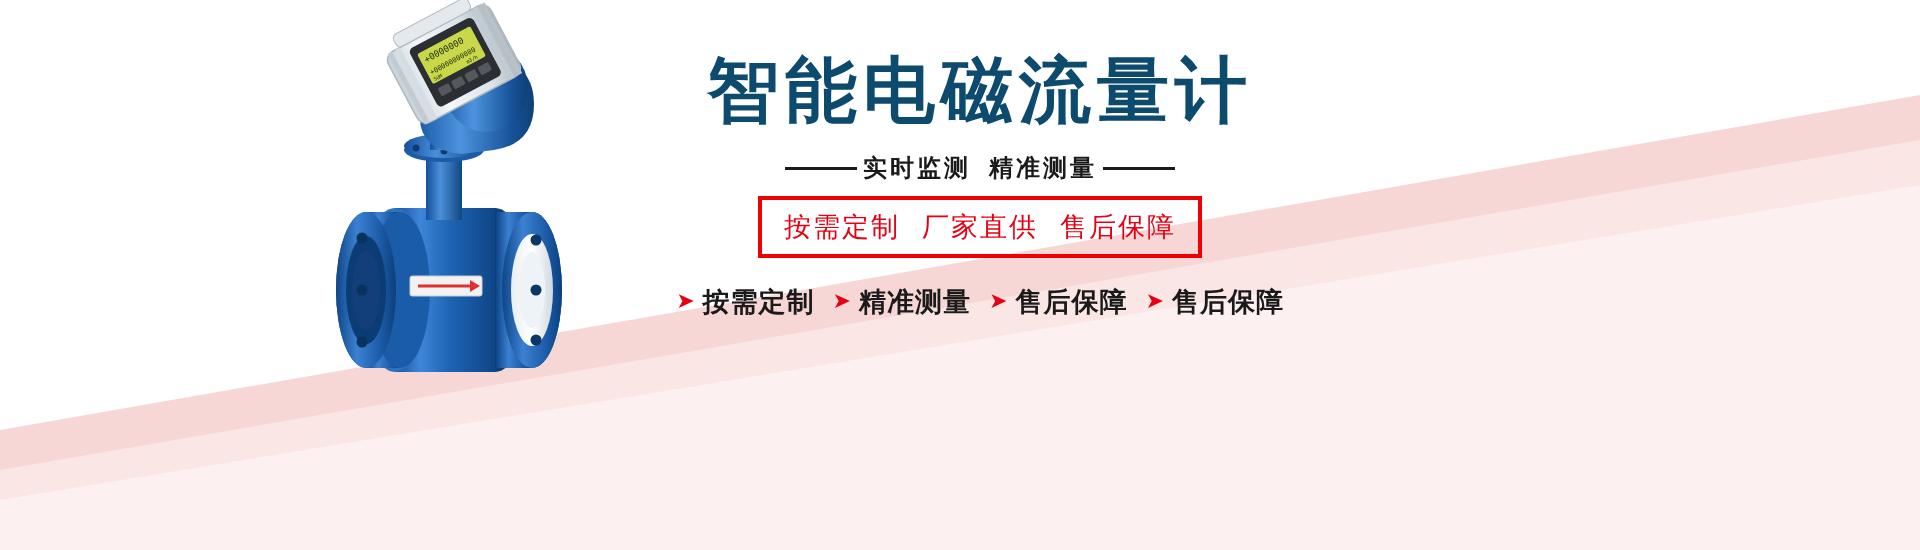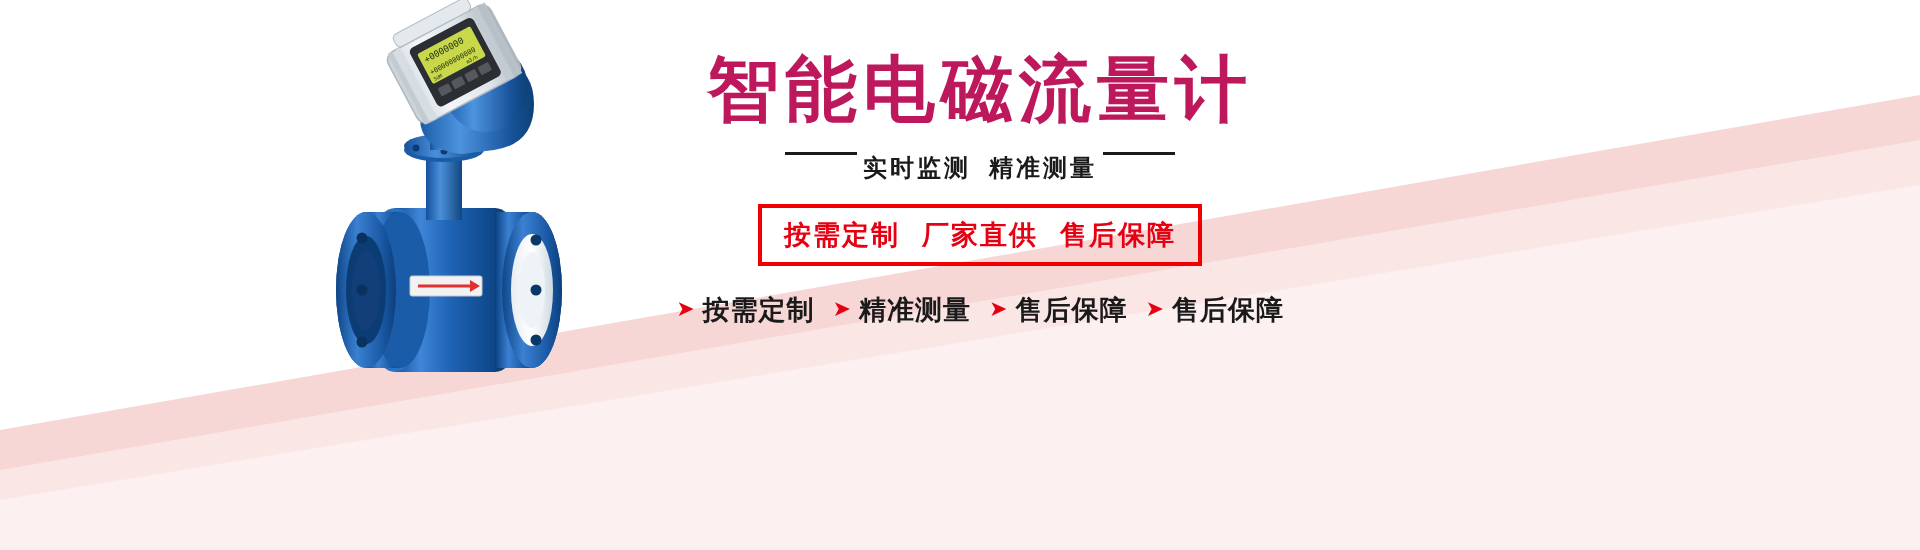--- a/index.html
+++ b/index.html
@@ -20,41 +20,41 @@
   
   .product{
     position:absolute;left:300px;top:0px;width:360px;height:440px;z-index:3;
   }
   
   .textblock{
     position:absolute;left:600px;top:30px;width:760px;height:330px;z-index:4;
     text-align:center;
   }
   .title{
-    font-size:72px;font-weight:bold;color:#be185d;letter-spacing:6px;
+    font-size:72px;font-weight:bold;color:#0c4a6e;letter-spacing:6px;
     line-height:1.0;margin:0;padding-top:24px;
-    font-family:Liberation Serif, serif;
+    font-family:Liberation Sans, sans-serif;
   }
   .subline{
-    display:flex;align-items:flex-start;justify-content:center;gap:6px;
+    display:flex;align-items:center;justify-content:center;gap:6px;
     margin-top:26px;
   }
   .subline .rule{
     display:block;width:72px;height:3px;background:#1a1a1a;
   }
   .subline .subtext{
     font-size:24px;font-weight:bold;color:#1a1a1a;letter-spacing:3px;
     white-space:nowrap;
   }
   .subline .subtext .gap{display:inline-block;width:18px;}
   .redbox{
-    display:inline-block;margin-top:20px;
+    display:inline-block;margin-top:12px;
     border:4px solid #f00000;
     padding:9px 22px;
-    color:#e60012;font-size:27px;font-weight:bold;letter-spacing:2px;
+    color:#e60012;font-size:27px;font-weight:normal;letter-spacing:2px;
     white-space:nowrap;
     background:transparent;
   }
   .redbox .gap{display:inline-block;width:22px;}
   .features{
     margin-top:26px;
     display:flex;align-items:center;justify-content:center;
     gap:0px;white-space:nowrap;
   }
   .feat{

